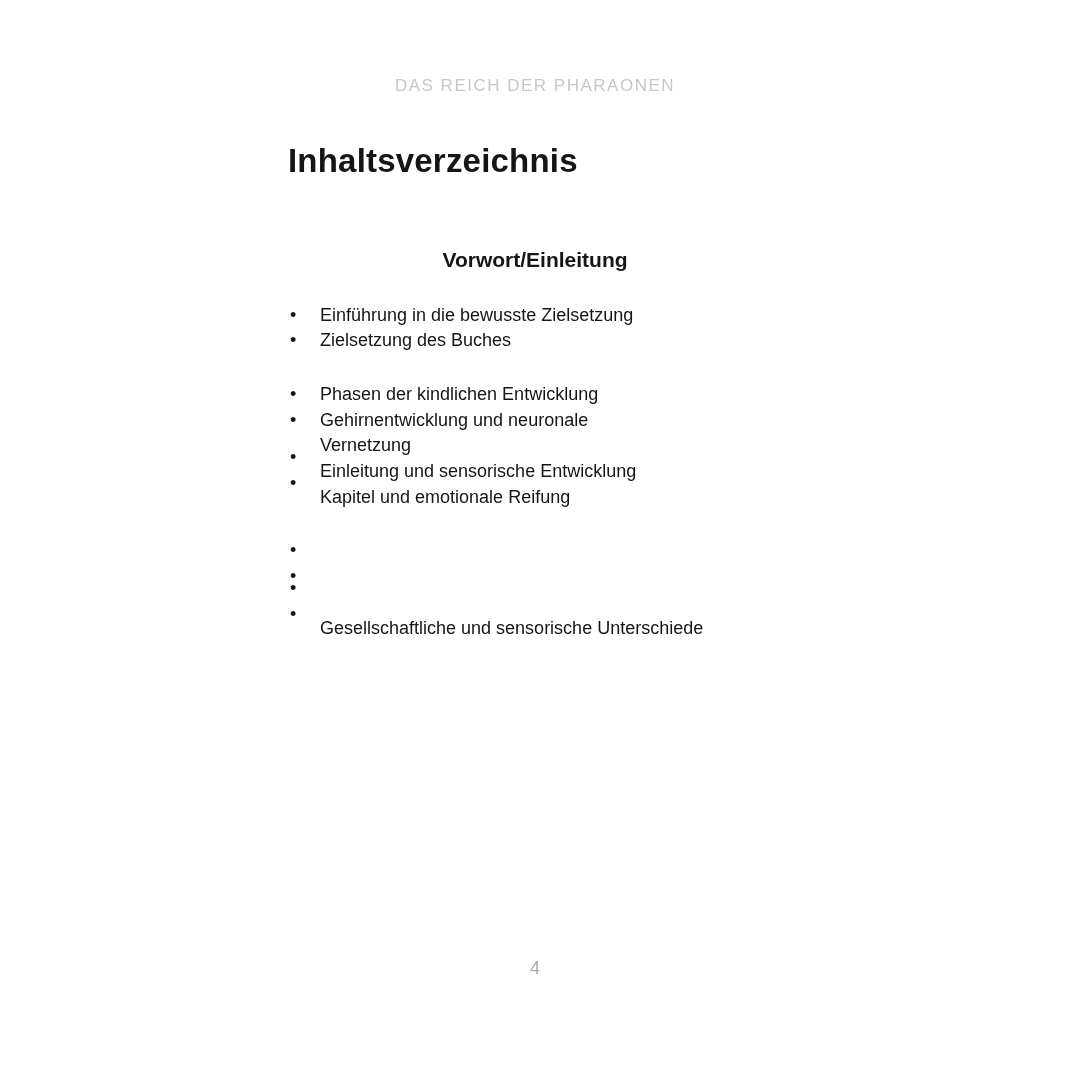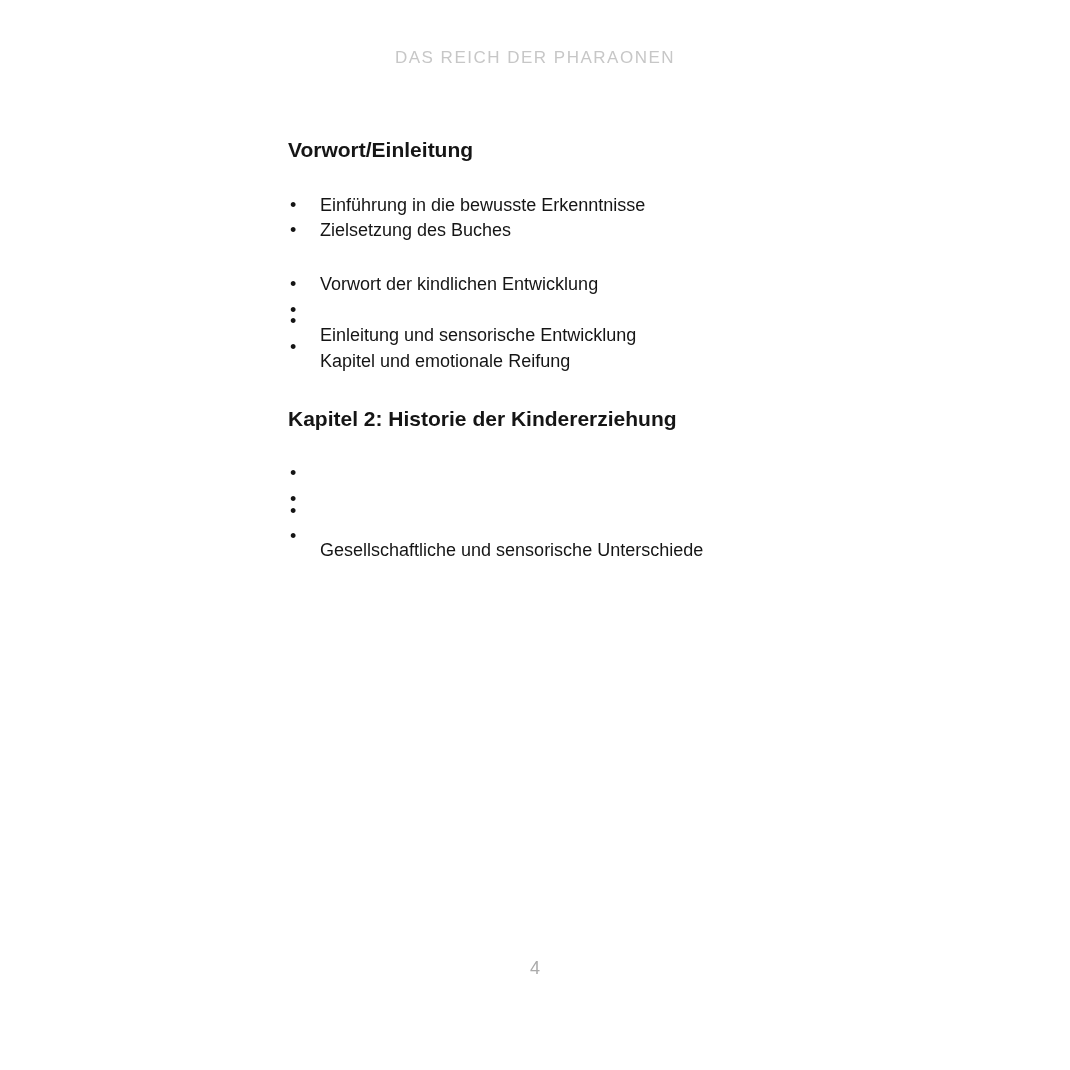--- a/index.html
+++ b/index.html
@@ -10,21 +10,21 @@
   .page {
     position: relative;
     width: 1070px;
     height: 1070px;
     background: #ffffff;
     overflow: hidden;
     font-family: "Liberation Sans", sans-serif;
     color: var(--text-color, #151515);
   }
   .running-header {
-    padding-top: 48px;
+    padding-top: 76px;
     text-align: center;
     font-size: 17px;
     line-height: 20px;
     letter-spacing: 1.5px;
     color: var(--header-gray, #c7c7c7);
     font-weight: 400;
   }
   .content {
     width: 494px;
     margin: 0 auto;
@@ -35,20 +35,21 @@
     line-height: 34px;
     font-weight: 700;
     letter-spacing: 0.2px;
   }
   .toc-section .section-heading {
     margin: 29px 0 0 0;
     font-size: 21px;
     line-height: 29.5px;
     font-weight: 700;
     white-space: pre-line;
+    text-align: center;
   }
   .toc-section:first-of-type .section-heading {
     margin-top: 67px;
   }
   .toc-list {
     margin-top: 28px;
   }
   .toc-item {
     display: flex;
     align-items: flex-start;
@@ -83,56 +84,58 @@
     color: var(--pagenum-gray, #ababab);
   }
 </style>
 </head>
 <body>
 
 <div class="page" style="--header-gray: #c7c7c7; --text-color: #151515; --pagenum-gray: #ababab;">
   <div class="running-header">DAS REICH DER PHARAONEN</div>
 
   <div class="content">
+    <h1 class="doc-title">Inhaltsverzeichnis</h1>
 
     <div id="sections-root">
         <section class="toc-section">
           <h2 class="section-heading">Vorwort/Einleitung</h2>
           <div class="toc-list">
             <div class="toc-item">
               <span class="bullet">•</span>
-              <span class="item-text">Einführung in die bewusste Erkenntnisse</span>
+              <span class="item-text">Einführung in die bewusste Zielsetzung</span>
             </div>
             <div class="toc-item">
               <span class="bullet">•</span>
               <span class="item-text">Zielsetzung des Buches</span>
             </div>
           </div>
         </section>
         <section class="toc-section">
           <div class="toc-list">
             <div class="toc-item">
               <span class="bullet">•</span>
-              <span class="item-text">Vorwort der kindlichen Entwicklung</span>
+              <span class="item-text">Phasen der kindlichen Entwicklung</span>
             </div>
             <div class="toc-item">
               <span class="bullet">•</span>
+              <span class="item-text">Gehirnentwicklung und neuronale
+Vernetzung</span>
             </div>
             <div class="toc-item">
               <span class="bullet">•</span>
               <span class="item-text">Einleitung und sensorische Entwicklung</span>
             </div>
             <div class="toc-item">
               <span class="bullet">•</span>
               <span class="item-text">Kapitel und emotionale Reifung</span>
             </div>
           </div>
         </section>
         <section class="toc-section">
-          <h2 class="section-heading">Kapitel 2: Historie der Kindererziehung</h2>
           <div class="toc-list">
             <div class="toc-item">
               <span class="bullet">•</span>
             </div>
             <div class="toc-item">
               <span class="bullet">•</span>
             </div>
             <div class="toc-item">
               <span class="bullet">•</span>
             </div>

